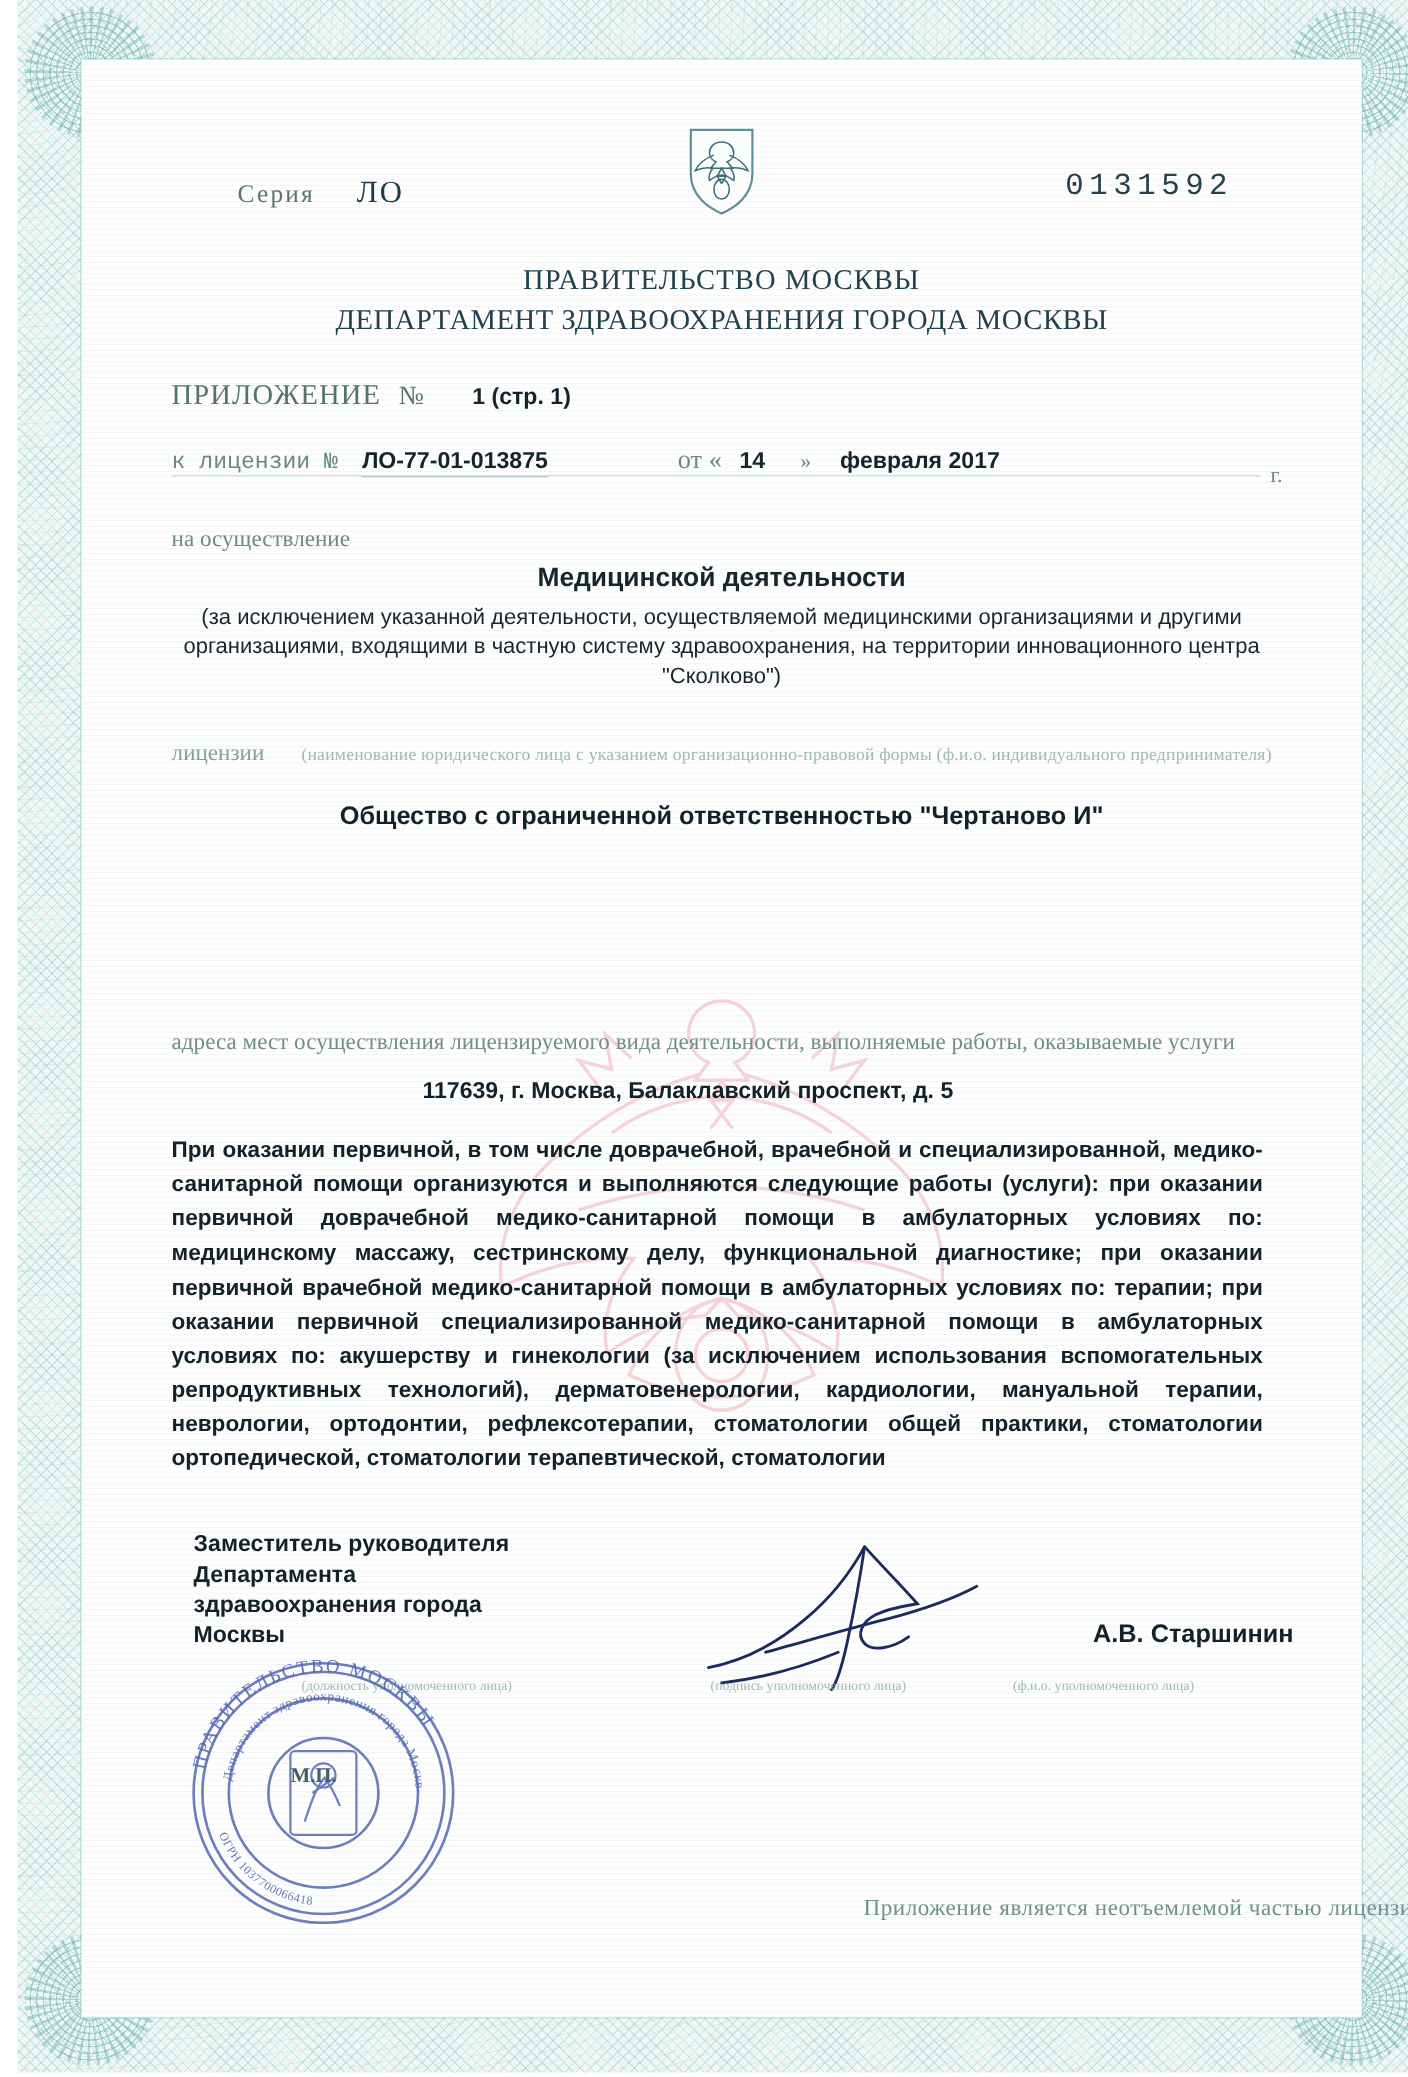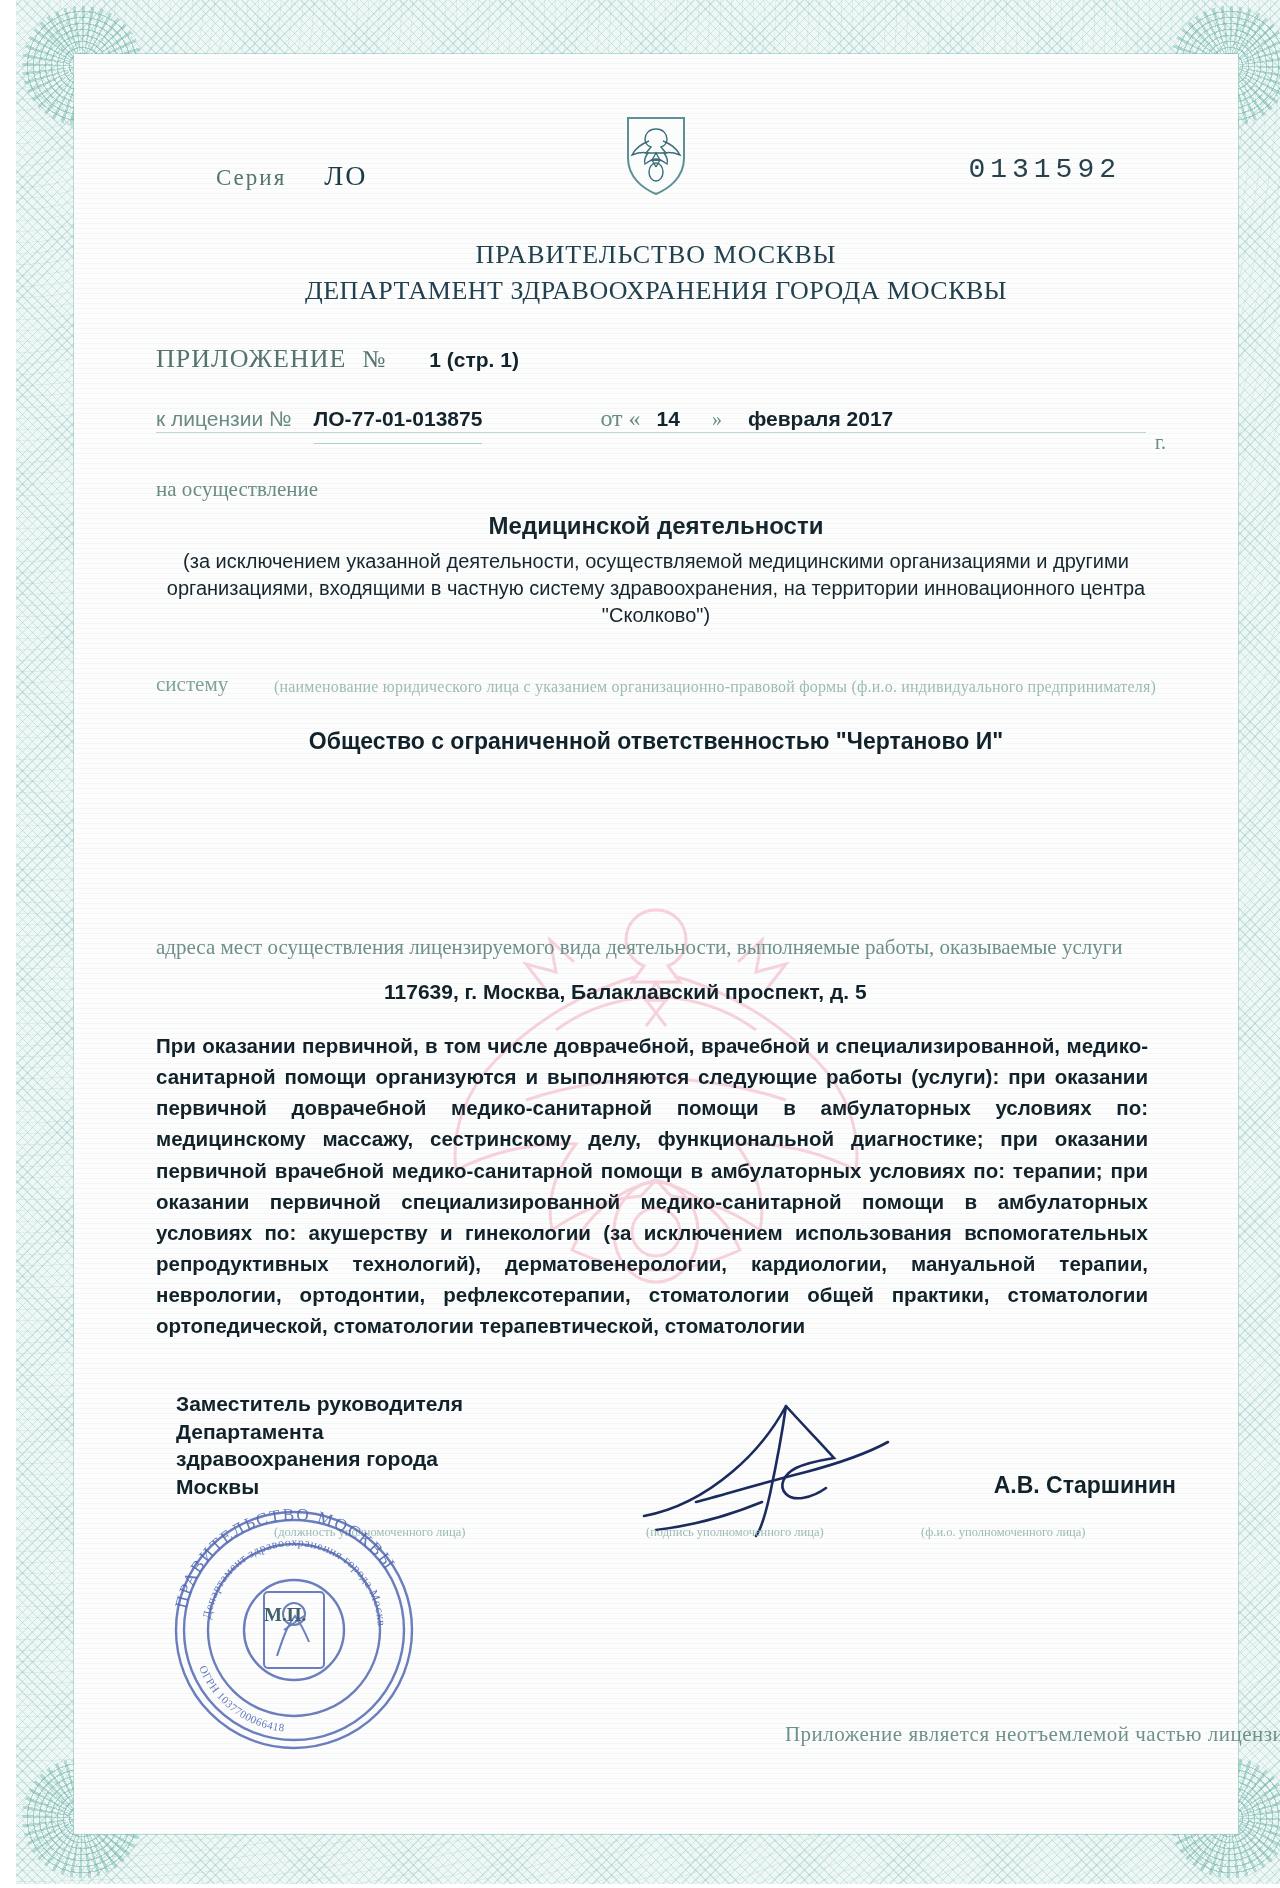--- a/index.html
+++ b/index.html
@@ -169,31 +169,31 @@
   }
 
   .license-row {
     position: absolute;
     left: 140px; top: 405px;
     width: 1000px;
     display: flex;
     align-items: baseline;
   }
   .license-label {
-    font-family: Liberation Sans, sans-serif;
+    font-family: Liberation Mono, monospace;
     font-size: 21px;
     color: #6a8a84;
   }
   .license-no {
     font-weight: bold;
     font-size: 21px;
     color: #13242c;
     margin-left: 22px;
     border-bottom: 1px solid rgba(120,170,165,0.55);
-    padding-bottom: 12px;
+    padding-bottom: 2px;
   }
   .date-ot {
     font-family: "Liberation Serif", serif;
     font-size: 24px;
     color: #6a8a84;
     margin-left: 118px;
   }
   .date-day {
     font-weight: bold;
     font-size: 21px;
@@ -445,21 +445,21 @@
       <span class="date-quote">»</span>
       <span class="date-month">февраля 2017</span>
       <span class="date-g">г.</span>
     </div>
     <div class="rule-license"></div>
 
     <div class="activity-label">на осуществление</div>
     <div class="activity-name">Медицинской деятельности</div>
     <div class="activity-note">(за исключением указанной деятельности, осуществляемой медицинскими организациями и другими организациями, входящими в частную систему здравоохранения, на территории инновационного центра "Сколково")</div>
 
-    <div class="issued-label">систему</div>
+    <div class="issued-label">лицензии</div>
     <div class="issued-hint">(наименование юридического лица с указанием организационно-правовой формы  (ф.и.о. индивидуального предпринимателя)</div>
     <div class="org-name">Общество с ограниченной ответственностью "Чертаново И"</div>
 
     <div class="addr-label">адреса мест осуществления лицензируемого вида деятельности, выполняемые работы, оказываемые услуги</div>
     <div class="addr-value">117639, г. Москва, Балаклавский проспект, д. 5</div>
 
     <div class="works-text">При оказании первичной, в том числе доврачебной, врачебной и специализированной, медико-санитарной помощи организуются и выполняются следующие работы (услуги): при оказании первичной доврачебной медико-санитарной помощи в амбулаторных условиях по: медицинскому массажу, сестринскому делу, функциональной диагностике; при оказании первичной врачебной медико-санитарной помощи в амбулаторных условиях по: терапии; при оказании первичной специализированной медико-санитарной помощи в амбулаторных условиях по: акушерству и гинекологии (за исключением использования вспомогательных репродуктивных технологий), дерматовенерологии, кардиологии, мануальной терапии, неврологии, ортодонтии, рефлексотерапии, стоматологии общей практики, стоматологии ортопедической, стоматологии терапевтической, стоматологии</div>
 
     <div class="signer-title" style="white-space: pre-line;">Заместитель руководителя
 Департамента

